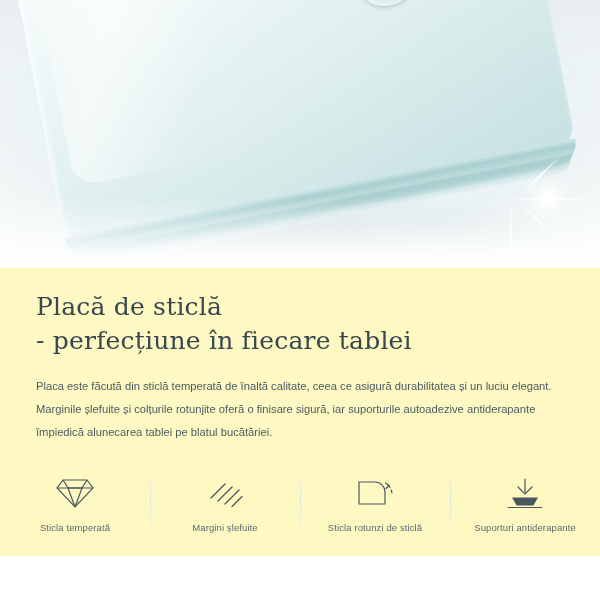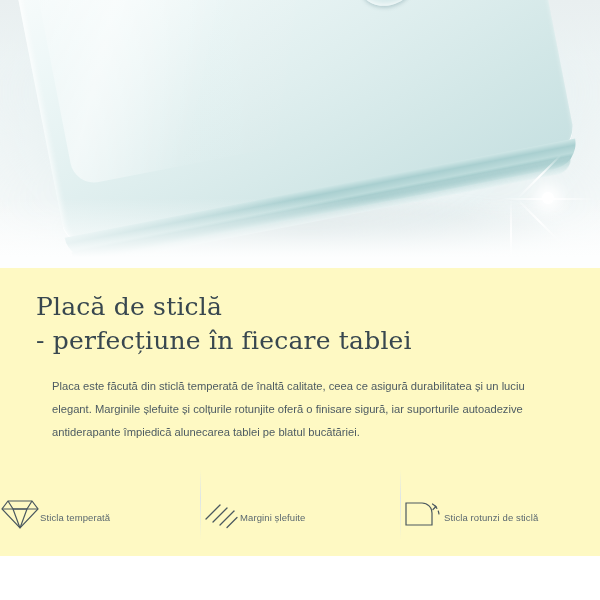--- a/index.html
+++ b/index.html
@@ -201,36 +201,36 @@
     letter-spacing: 0.2px;
     margin: 0 0 18px 0;
   }
   .headline .l2 { display: block; }
 
   .body-copy {
     font-size: 11.2px;
     line-height: 2.05;
     color: #4d5b62;
     max-width: 532px;
-    margin: 16px;
+    margin: 0;
   }
 
   
   .features {
     position: absolute;
     left: 0;
     top: 462px;
     width: 600px;
     height: 94px;
     display: flex;
   }
   .feature {
     flex: 1 1 0;
     display: flex;
-    flex-direction: row;
+    flex-direction: column;
     align-items: center;
     justify-content: flex-start;
     padding-top: 10px;
     position: relative;
   }
   .feature + .feature::before {
     content: "";
     position: absolute;
     left: 0; top: 8px;
     width: 1px; height: 70px;
@@ -331,17 +331,28 @@
       <div class="ficon">
         <svg width="44" height="34" viewBox="0 0 44 34" fill="none" stroke="#4a585f" stroke-width="1.2" stroke-linecap="round">
           <path d="M6 6 H22 A10 10 0 0 1 32 16 V28 H6 Z"></path>
           <path d="M35 9 A13 13 0 0 1 39 19" stroke-dasharray="3 3"></path>
           <path d="M32.5 7 L36 9.5 L33 12.5"></path>
         </svg>
       </div>
       <div class="flabel">Sticla rotunzi de sticlă</div>
     </div>
 
+    <div class="feature">
+      <div class="ficon">
+        <svg width="42" height="34" viewBox="0 0 42 34" fill="none" stroke="#4a585f" stroke-width="1.2" stroke-linecap="round">
+          <path d="M21 3 V16"></path>
+          <path d="M14 11 L21 18 L28 11"></path>
+          <path d="M9 22 H33 L29 29 H13 Z" fill="#4a585f" stroke="#4a585f"></path>
+          <path d="M4 31.5 H38"></path>
+        </svg>
+      </div>
+      <div class="flabel">Suporturi antiderapante</div>
+    </div>
 
   </div>
 
   <div class="footer-space"></div>
 </div>
 
 </body></html>

